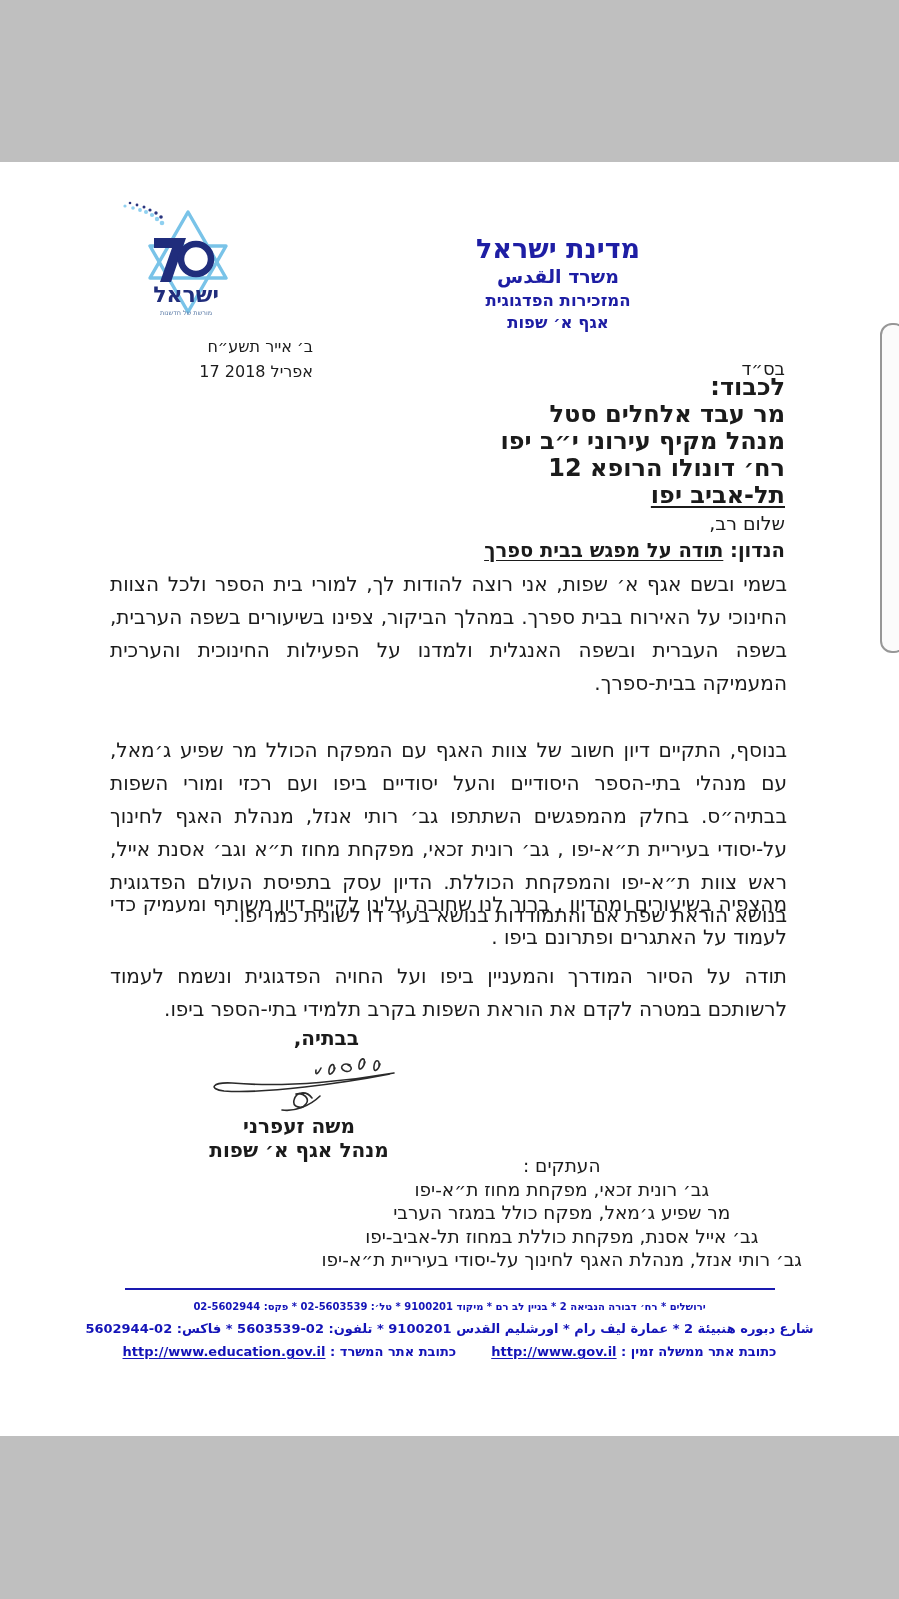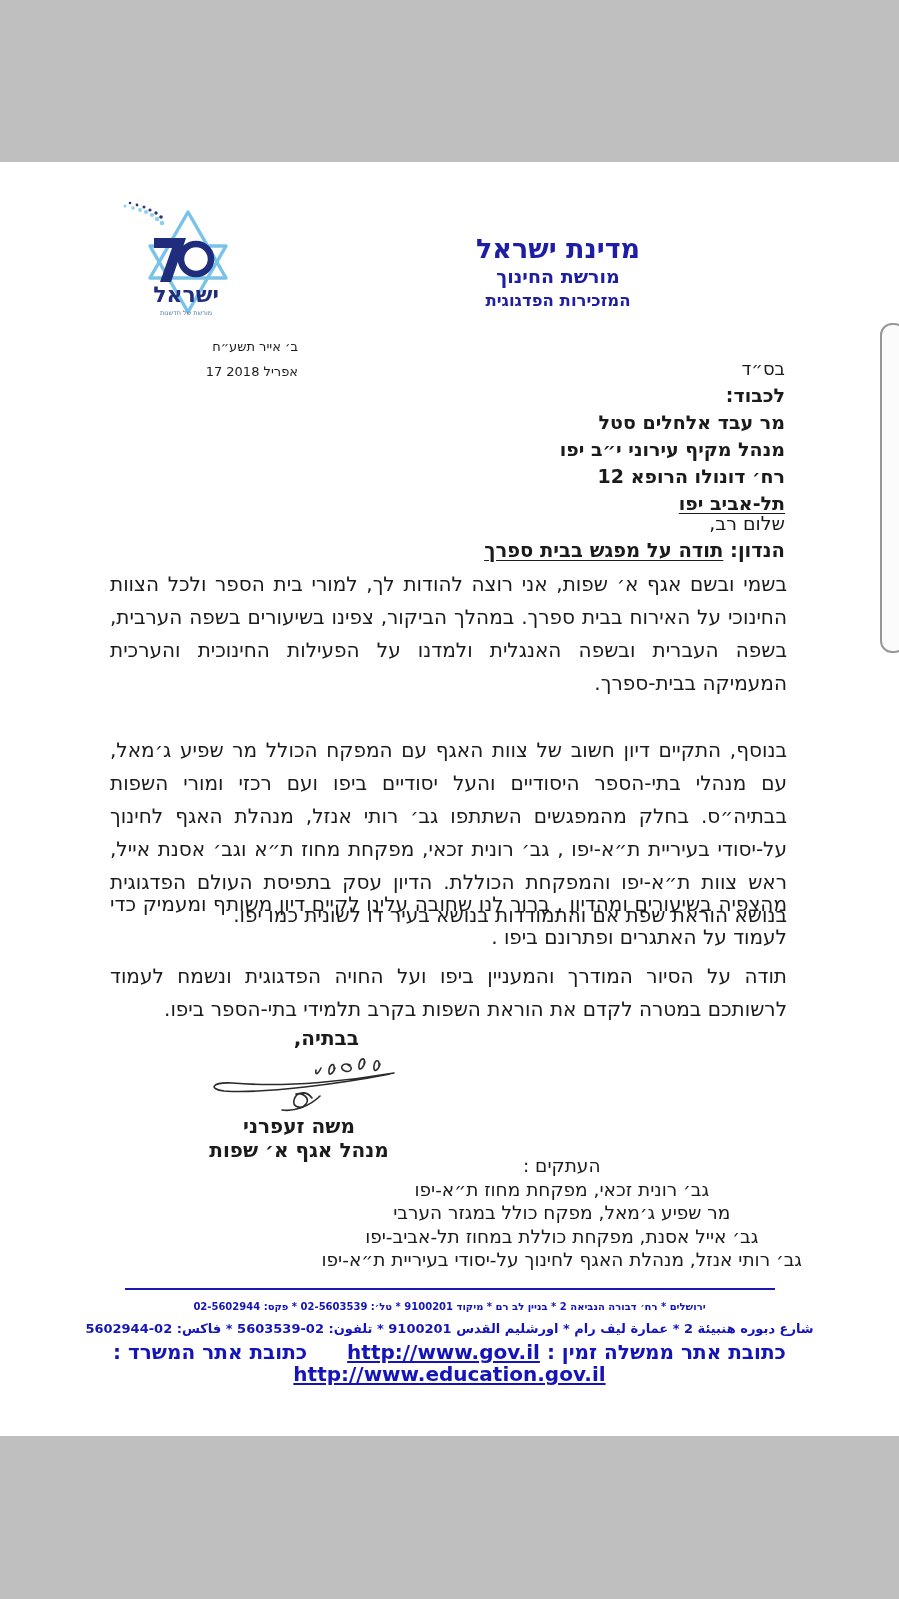--- a/index.html
+++ b/index.html
@@ -21,24 +21,24 @@
   }
   
   .logo{position:absolute;top:38px;left:120px;width:136px;height:132px;}
   .letterhead{position:absolute;top:72px;left:408px;width:300px;text-align:center;color:#1e1ea4;}
   .lh-title{font-size:27px;font-weight:bold;line-height:30px;}
   .lh-sub1{font-size:19px;font-weight:bold;line-height:25px;}
   .lh-sub2{font-size:16.5px;font-weight:bold;line-height:23px;}
   .lh-sub3{font-size:16.5px;font-weight:bold;line-height:22px;}
   
   .bsd{position:absolute;top:196px;right:114px;font-size:18px;}
-  .dates{position:absolute;top:172px;left:168px;width:130px;text-align:right;font-size:13px;line-height:25px;}
+  .dates{position:absolute;top:172px;left:183px;width:130px;text-align:right;font-size:16px;line-height:25px;}
   .date-greg{direction:ltr;text-align:right;}
   
-  .recipient{position:absolute;top:220px;right:114px;text-align:right;font-weight:bold;font-size:19px;line-height:27px;}
+  .recipient{position:absolute;top:212px;right:114px;text-align:right;font-weight:bold;font-size:24px;line-height:27px;}
   .recipient .city{text-decoration:underline;text-underline-offset:3px;}
   
   .greeting{position:absolute;top:350px;right:114px;font-size:19px;}
   .subject{position:absolute;top:377px;right:114px;font-size:19.5px;font-weight:bold;}
   .subject .subj-text{text-decoration:underline;text-underline-offset:3px;}
   .para{
     position:absolute;left:110px;right:112px;
     font-size:20px;line-height:33px;text-align:justify;text-justify:inter-word;
   }
   .p1{top:406px;}
@@ -52,21 +52,21 @@
   .sig-svg{display:block;margin:2px auto 0 auto;}
   .sig-name{font-size:20px;font-weight:bold;line-height:24px;}
   .sig-role{font-size:20px;font-weight:bold;line-height:25px;}
   
   .copies{position:absolute;top:992px;right:97px;text-align:center;font-size:18.5px;line-height:23.5px;}
   
   .footer{position:absolute;top:1126px;left:0;right:0;color:#1414b8;text-align:center;}
   .footer-rule{width:650px;margin:0 auto 6px auto;border-top:2.5px solid #1a1ab0;}
   .f-line{font-size:10px;font-weight:bold;line-height:22px;direction:rtl;}
   .f-line.arabic{font-size:13px;}
-  .f-line.sites{font-size:20px;margin-top:1px;}
+  .f-line.sites{font-size:13px;margin-top:1px;}
   .f-url{text-decoration:underline;text-underline-offset:2px;direction:ltr;unicode-bidi:embed;}
   .f-gap{display:inline-block;width:26px;}
 </style>
 </head>
 <body>
 
 <div class="screen">
 
   <div class="scroll-thumb"></div>
 
@@ -95,22 +95,23 @@
       <g>
         <path d="M34 38 L66 38 L51 82 L40 82 L52 48 L34 48 Z" fill="#202d7c"></path>
         <circle cx="76" cy="59" r="15" fill="#ffffff" stroke="#202d7c" stroke-width="6.5"></circle>
       </g>
       <text x="66" y="102" text-anchor="middle" font-size="22" font-weight="bold" fill="#202d7c">ישראל</text>
       <text x="66" y="115" text-anchor="middle" font-size="6.5" fill="#5a7aa6">מורשת של חדשנות</text>
     </svg>
 
     <div class="letterhead">
       <div class="lh-title">מדינת ישראל</div>
-      <div class="lh-sub1">מורשת החינוך</div>
+      <div class="lh-sub1">משרד القدس</div>
       <div class="lh-sub2">המזכירות הפדגוגית</div>
+      <div class="lh-sub3">אגף א׳ שפות</div>
     </div>
 
     <div class="bsd">בס״ד</div>
     <div class="dates">
       <div>ב׳ אייר תשע״ח</div>
       <div class="date-greg">17 אפריל 2018</div>
     </div>
 
     <div class="recipient">
       <div>לכבוד:</div>

